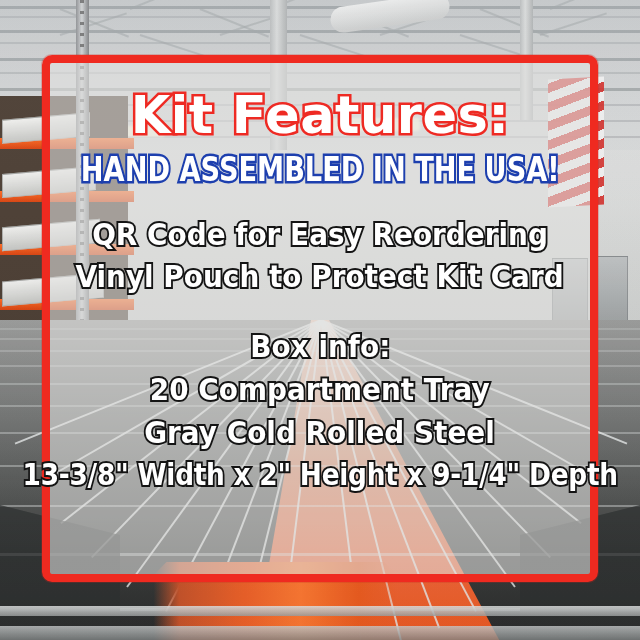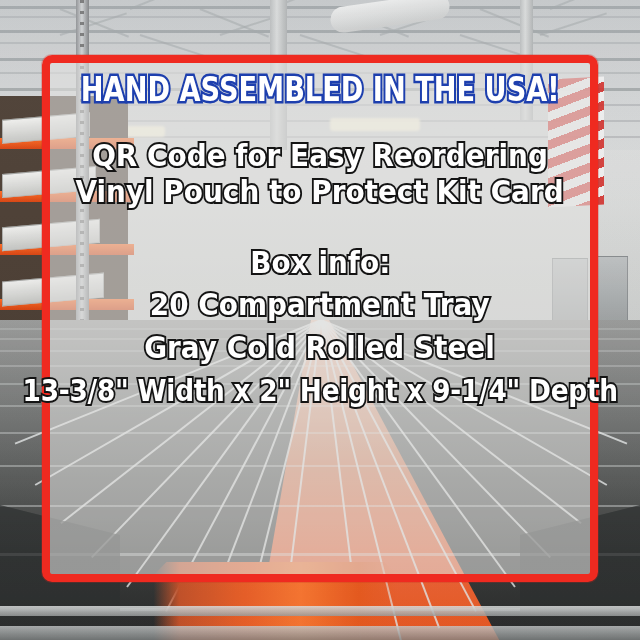--- a/index.html
+++ b/index.html
@@ -247,20 +247,21 @@
     paint-order: stroke fill;
     font-family: "DejaVu Sans", sans-serif;
     white-space: nowrap;
   }
 
   .feature-list {
     margin-top: 30px;
     display: flex;
     flex-direction: column;
     align-items: center;
+    gap: 5px;
   }
   .feat {
     font-size: 30px;
     font-weight: 700;
     color: #ffffff;
     text-align: center;
     line-height: 1.22;
     -webkit-text-stroke: 4px #141414;
     paint-order: stroke fill;
     font-family: "DejaVu Sans", sans-serif;
@@ -417,20 +418,21 @@
       <div class="deck-front-rail"></div>
       <div class="deck-front-rail2"></div>
     </div>
 
     <div class="haze"></div>
   </div>
 
   <div class="panel">
     <div class="panel-inner">
 
+      <div class="headline">Kit Features:</div>
 
       <div class="subhead">HAND ASSEMBLED IN THE USA!</div>
 
       <div class="feature-list">
         <div class="feat">QR Code for Easy Reordering</div>
         <div class="feat">Vinyl Pouch to Protect Kit Card</div>
       </div>
 
       <div class="boxinfo">
         <div class="bi">Box info:</div>

